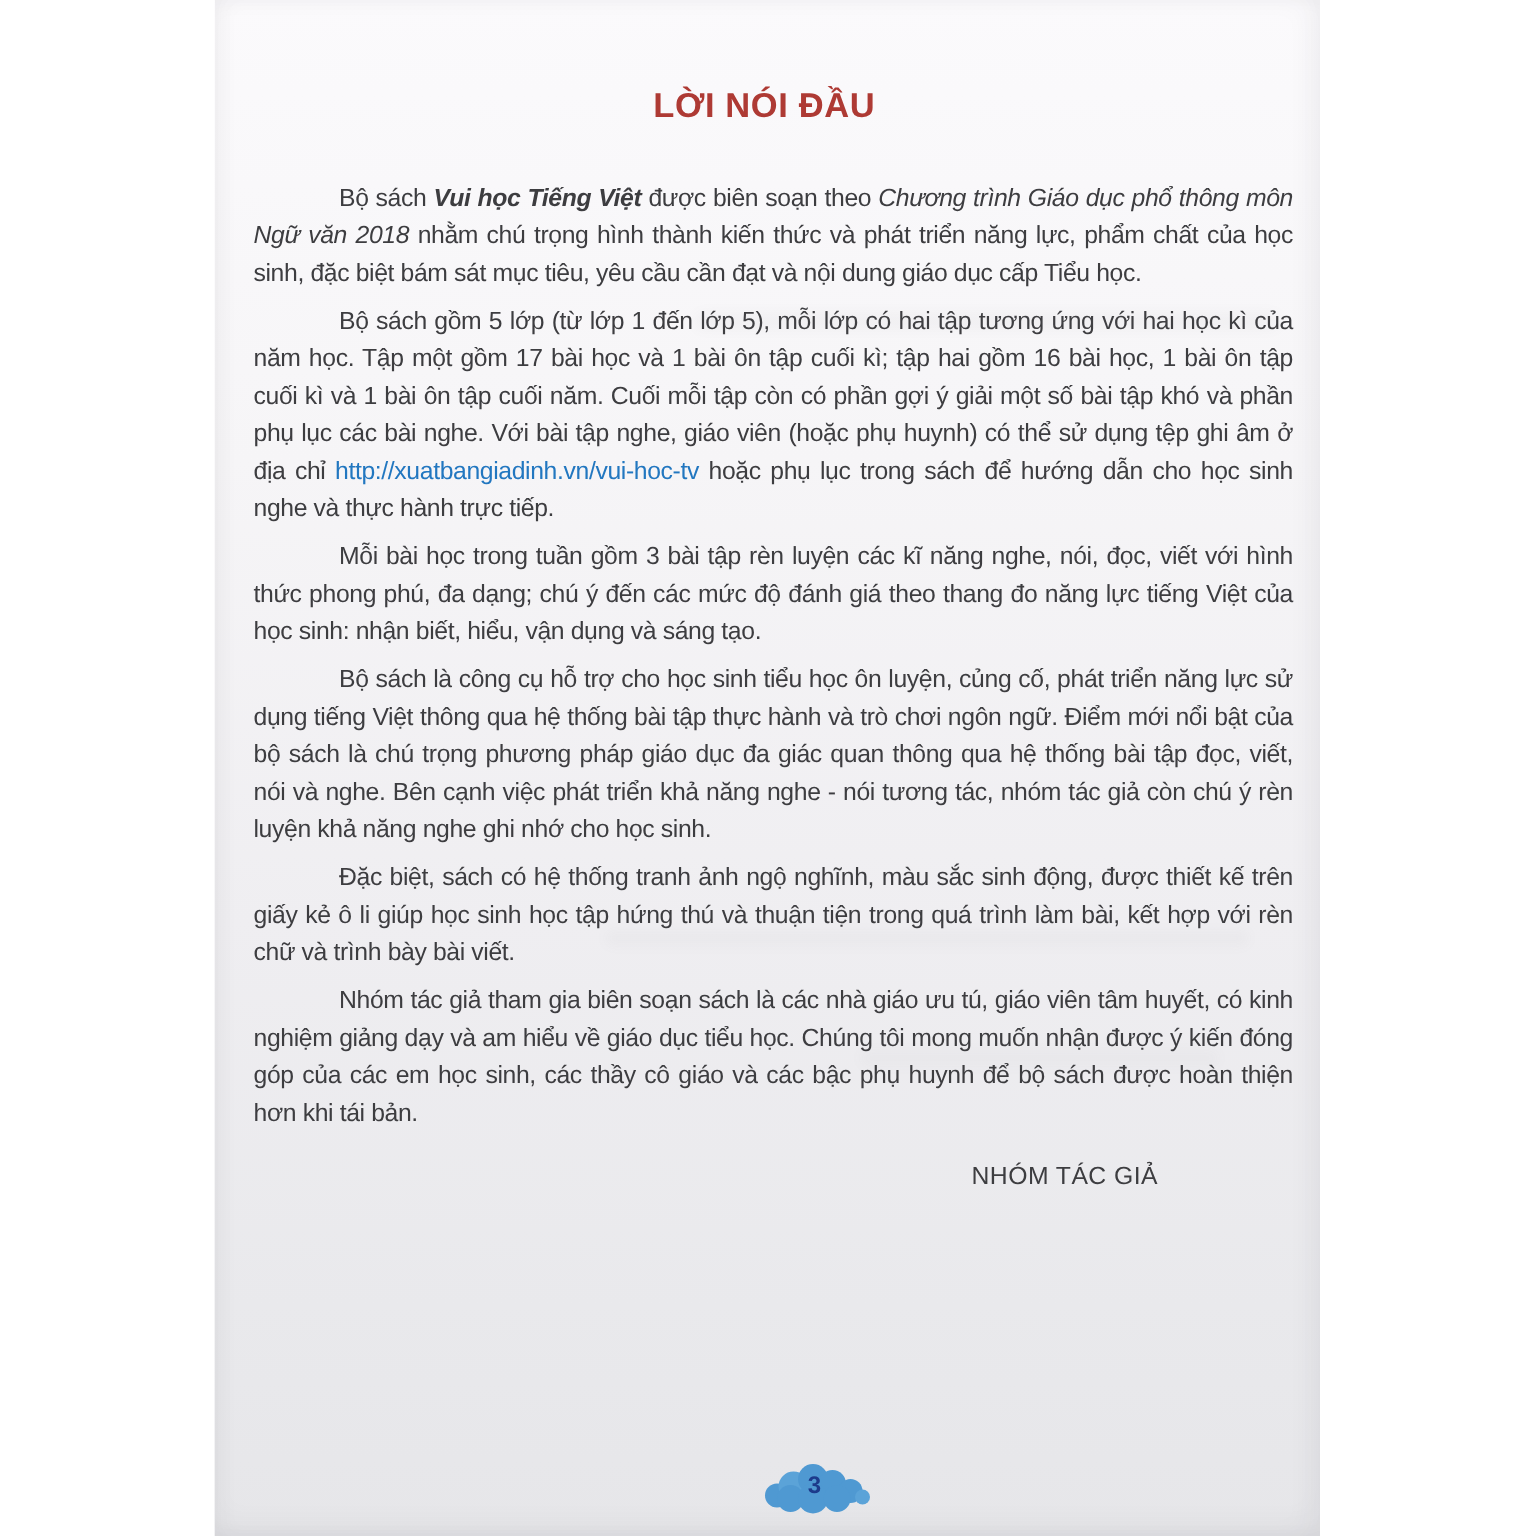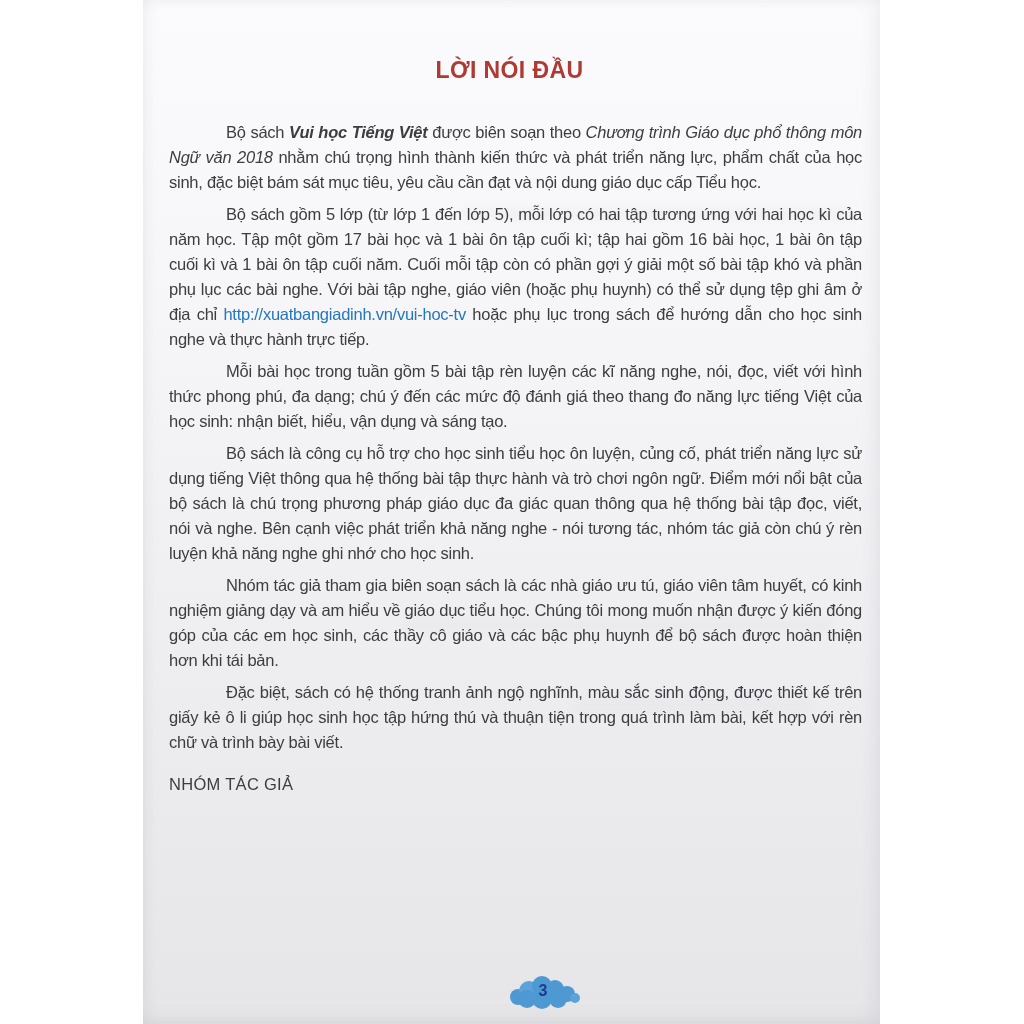--- a/index.html
+++ b/index.html
@@ -48,20 +48,21 @@
     margin: 0 0 7px 0;
     text-indent: 57px;
   }
   .book-series { font-weight: bold; font-style: italic; }
   .italic { font-style: italic; }
   .url {
     color: var(--link, #2277c0);
   }
   .signature {
     margin-top: 17px;
+    text-align: right;
     padding-right: 90px;
     font-size: 16.5px;
     letter-spacing: 0.3px;
     color: var(--body-text, #3d3d40);
   }
   
   .smudge {
     position: absolute;
     background: #7a7a80;
     opacity: 0.05;
@@ -102,27 +103,27 @@
     <div class="smudge smudge-1"></div>
     <div class="smudge smudge-2"></div>
     <div class="smudge smudge-3"></div>
 
     <div class="body-text">
 
       <p><span>Bộ sách </span><span class="book-series">Vui học Tiếng Việt</span><span> được biên soạn theo </span><span class="italic">Chương trình Giáo dục phổ thông môn Ngữ văn 2018</span><span> nhằm chú trọng hình thành kiến thức và phát triển năng lực, phẩm chất của học sinh, đặc biệt bám sát mục tiêu, yêu cầu cần đạt và nội dung giáo dục cấp Tiểu học.</span></p>
 
       <p><span>Bộ sách gồm 5 lớp (từ lớp 1 đến lớp 5), mỗi lớp có hai tập tương ứng với hai học kì của năm học. Tập một gồm 17 bài học và 1 bài ôn tập cuối kì; tập hai gồm 16 bài học, 1 bài ôn tập cuối kì và 1 bài ôn tập cuối năm. Cuối mỗi tập còn có phần gợi ý giải một số bài tập khó và phần phụ lục các bài nghe. Với bài tập nghe, giáo viên (hoặc phụ huynh) có thể sử dụng tệp ghi âm ở địa chỉ </span><span class="url">http://xuatbangiadinh.vn/vui-hoc-tv</span><span> hoặc phụ lục trong sách để hướng dẫn cho học sinh nghe và thực hành trực tiếp.</span></p>
 
-      <p>Mỗi bài học trong tuần gồm 5 bài tập rèn luyện các kĩ năng nghe, nói, đọc, viết với hình thức phong phú, đa dạng; chú ý đến các mức độ đánh giá theo thang đo năng lực tiếng Việt của học sinh: nhận biết, hiểu, vận dụng và sáng tạo.</p>
+      <p>Mỗi bài học trong tuần gồm 3 bài tập rèn luyện các kĩ năng nghe, nói, đọc, viết với hình thức phong phú, đa dạng; chú ý đến các mức độ đánh giá theo thang đo năng lực tiếng Việt của học sinh: nhận biết, hiểu, vận dụng và sáng tạo.</p>
 
       <p>Bộ sách là công cụ hỗ trợ cho học sinh tiểu học ôn luyện, củng cố, phát triển năng lực sử dụng tiếng Việt thông qua hệ thống bài tập thực hành và trò chơi ngôn ngữ. Điểm mới nổi bật của bộ sách là chú trọng phương pháp giáo dục đa giác quan thông qua hệ thống bài tập đọc, viết, nói và nghe. Bên cạnh việc phát triển khả năng nghe - nói tương tác, nhóm tác giả còn chú ý rèn luyện khả năng nghe ghi nhớ cho học sinh.</p>
 
+      <p>Đặc biệt, sách có hệ thống tranh ảnh ngộ nghĩnh, màu sắc sinh động, được thiết kế trên giấy kẻ ô li giúp học sinh học tập hứng thú và thuận tiện trong quá trình làm bài, kết hợp với rèn chữ và trình bày bài viết.</p>
+
       <p>Nhóm tác giả tham gia biên soạn sách là các nhà giáo ưu tú, giáo viên tâm huyết, có kinh nghiệm giảng dạy và am hiểu về giáo dục tiểu học. Chúng tôi mong muốn nhận được ý kiến đóng góp của các em học sinh, các thầy cô giáo và các bậc phụ huynh để bộ sách được hoàn thiện hơn khi tái bản.</p>
-
-      <p>Đặc biệt, sách có hệ thống tranh ảnh ngộ nghĩnh, màu sắc sinh động, được thiết kế trên giấy kẻ ô li giúp học sinh học tập hứng thú và thuận tiện trong quá trình làm bài, kết hợp với rèn chữ và trình bày bài viết.</p>
 
       <div class="signature">NHÓM TÁC GIẢ</div>
     </div>
 
     <div class="footer-cloud">
       <svg width="76" height="36" viewBox="0 0 76 36" aria-hidden="true">
         <g class="cloud-fill">
           <circle cx="11" cy="23" r="8" fill="#4f99d2"></circle>
           <circle cx="22" cy="17" r="10" fill="#5ba3d8"></circle>
           <circle cx="35" cy="12" r="10" fill="#4f99d2"></circle>

